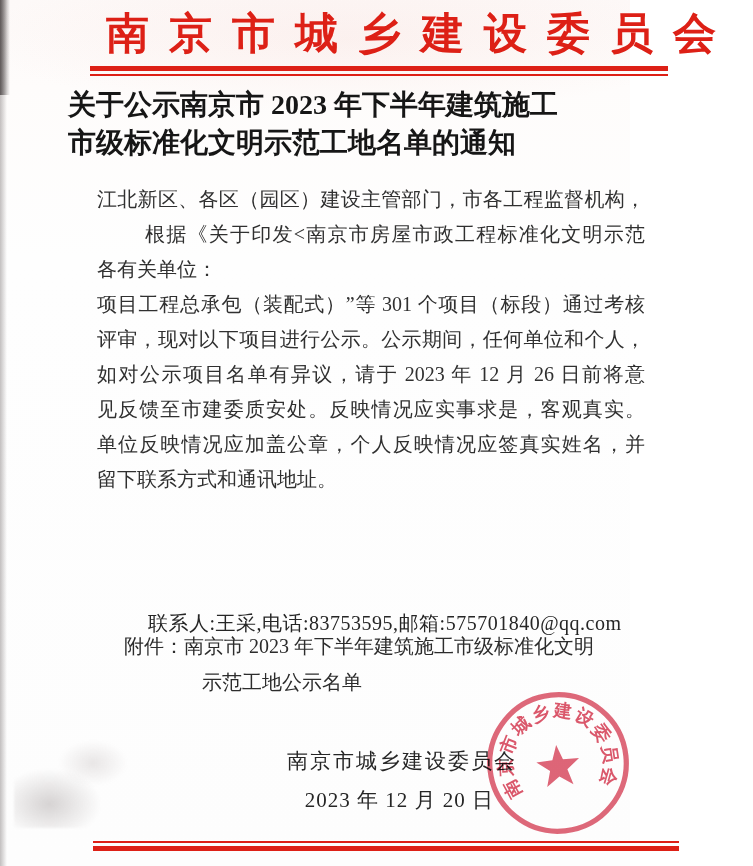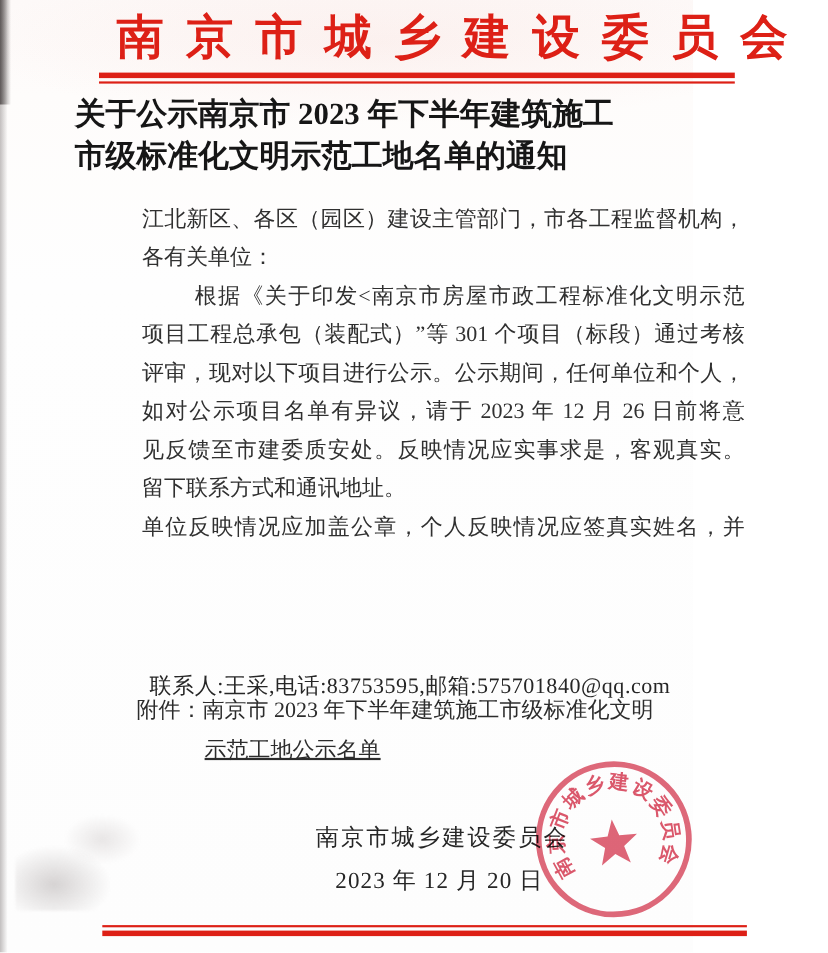--- a/index.html
+++ b/index.html
@@ -57,33 +57,33 @@
     position: absolute; left: 68px; top: 86px; width: 582px;
     text-align: left; color: #161616;
     font-size: 28px; font-weight: bold; line-height: 38px;
   }
 
   
   .body-block {
     position: absolute; left: 97px; top: 182px; width: 548px;
     color: #303030; font-size: 20px; line-height: 35px;
   }
-  .bline { width: 100%; white-space: nowrap; margin-left: 32px; }
+  .bline { width: 100%; white-space: nowrap; }
   .bline.fill { text-align: justify; text-align-last: justify; white-space: normal; height: 35px; overflow: hidden; }
   .bline.indent { text-indent: 2.4em; }
 
   .contact {
-    position: absolute; left: 136px; top: 610px; color: #262626;
+    position: absolute; left: 148px; top: 610px; color: #262626;
     font-size: 20px; white-space: nowrap; letter-spacing: 0.5px;
   }
   .attachment {
     position: absolute; left: 124px; top: 628px; color: #2c2c2c;
     font-size: 20px; line-height: 36px;
   }
-  .attachment .att-line2 { margin-left: 62px; text-decoration: underline; }
+  .attachment .att-line2 { margin-left: 78px; }
 
   .signature {
     position: absolute; right: 113px; top: 747px; color: #262626;
     font-size: 21px; letter-spacing: 2px; white-space: nowrap;
   }
   .issue-date {
     position: absolute; right: 136px; top: 786px; color: #262626;
     font-size: 21px; letter-spacing: 1px; white-space: nowrap;
   }
 
@@ -110,28 +110,28 @@
   <div class="rule rule-top-thick"></div>
   <div class="rule rule-top-thin"></div>
 
   <div class="title">
     <div>关于公示南京市 2023 年下半年建筑施工</div>
     <div>市级标准化文明示范工地名单的通知</div>
   </div>
 
   <div class="body-block">
     <div class="bline fill">江北新区、各区（园区）建设主管部门，市各工程监督机构，</div>
+    <div class="bline fill indent">根据《关于印发&lt;南京市房屋市政工程标准化文明示范</div>
     <div class="bline">各有关单位：</div>
-    <div class="bline fill indent">根据《关于印发&lt;南京市房屋市政工程标准化文明示范</div>
     <div class="bline fill">项目工程总承包（装配式）”等 301 个项目（标段）通过考核</div>
     <div class="bline fill">评审，现对以下项目进行公示。公示期间，任何单位和个人，</div>
     <div class="bline fill">如对公示项目名单有异议，请于 2023 年 12 月 26 日前将意</div>
     <div class="bline fill">见反馈至市建委质安处。反映情况应实事求是，客观真实。</div>
+    <div class="bline fill">单位反映情况应加盖公章，个人反映情况应签真实姓名，并</div>
     <div class="bline">留下联系方式和通讯地址。</div>
-    <div class="bline fill">单位反映情况应加盖公章，个人反映情况应签真实姓名，并</div>
   </div>
 
   <div class="contact">联系人:王采,电话:83753595,邮箱:575701840@qq.com</div>
 
   <div class="attachment">
     <div class="att-line1">附件：南京市 2023 年下半年建筑施工市级标准化文明</div>
     <div class="att-line2">示范工地公示名单</div>
   </div>
 
   <div class="signature">南京市城乡建设委员会</div>

